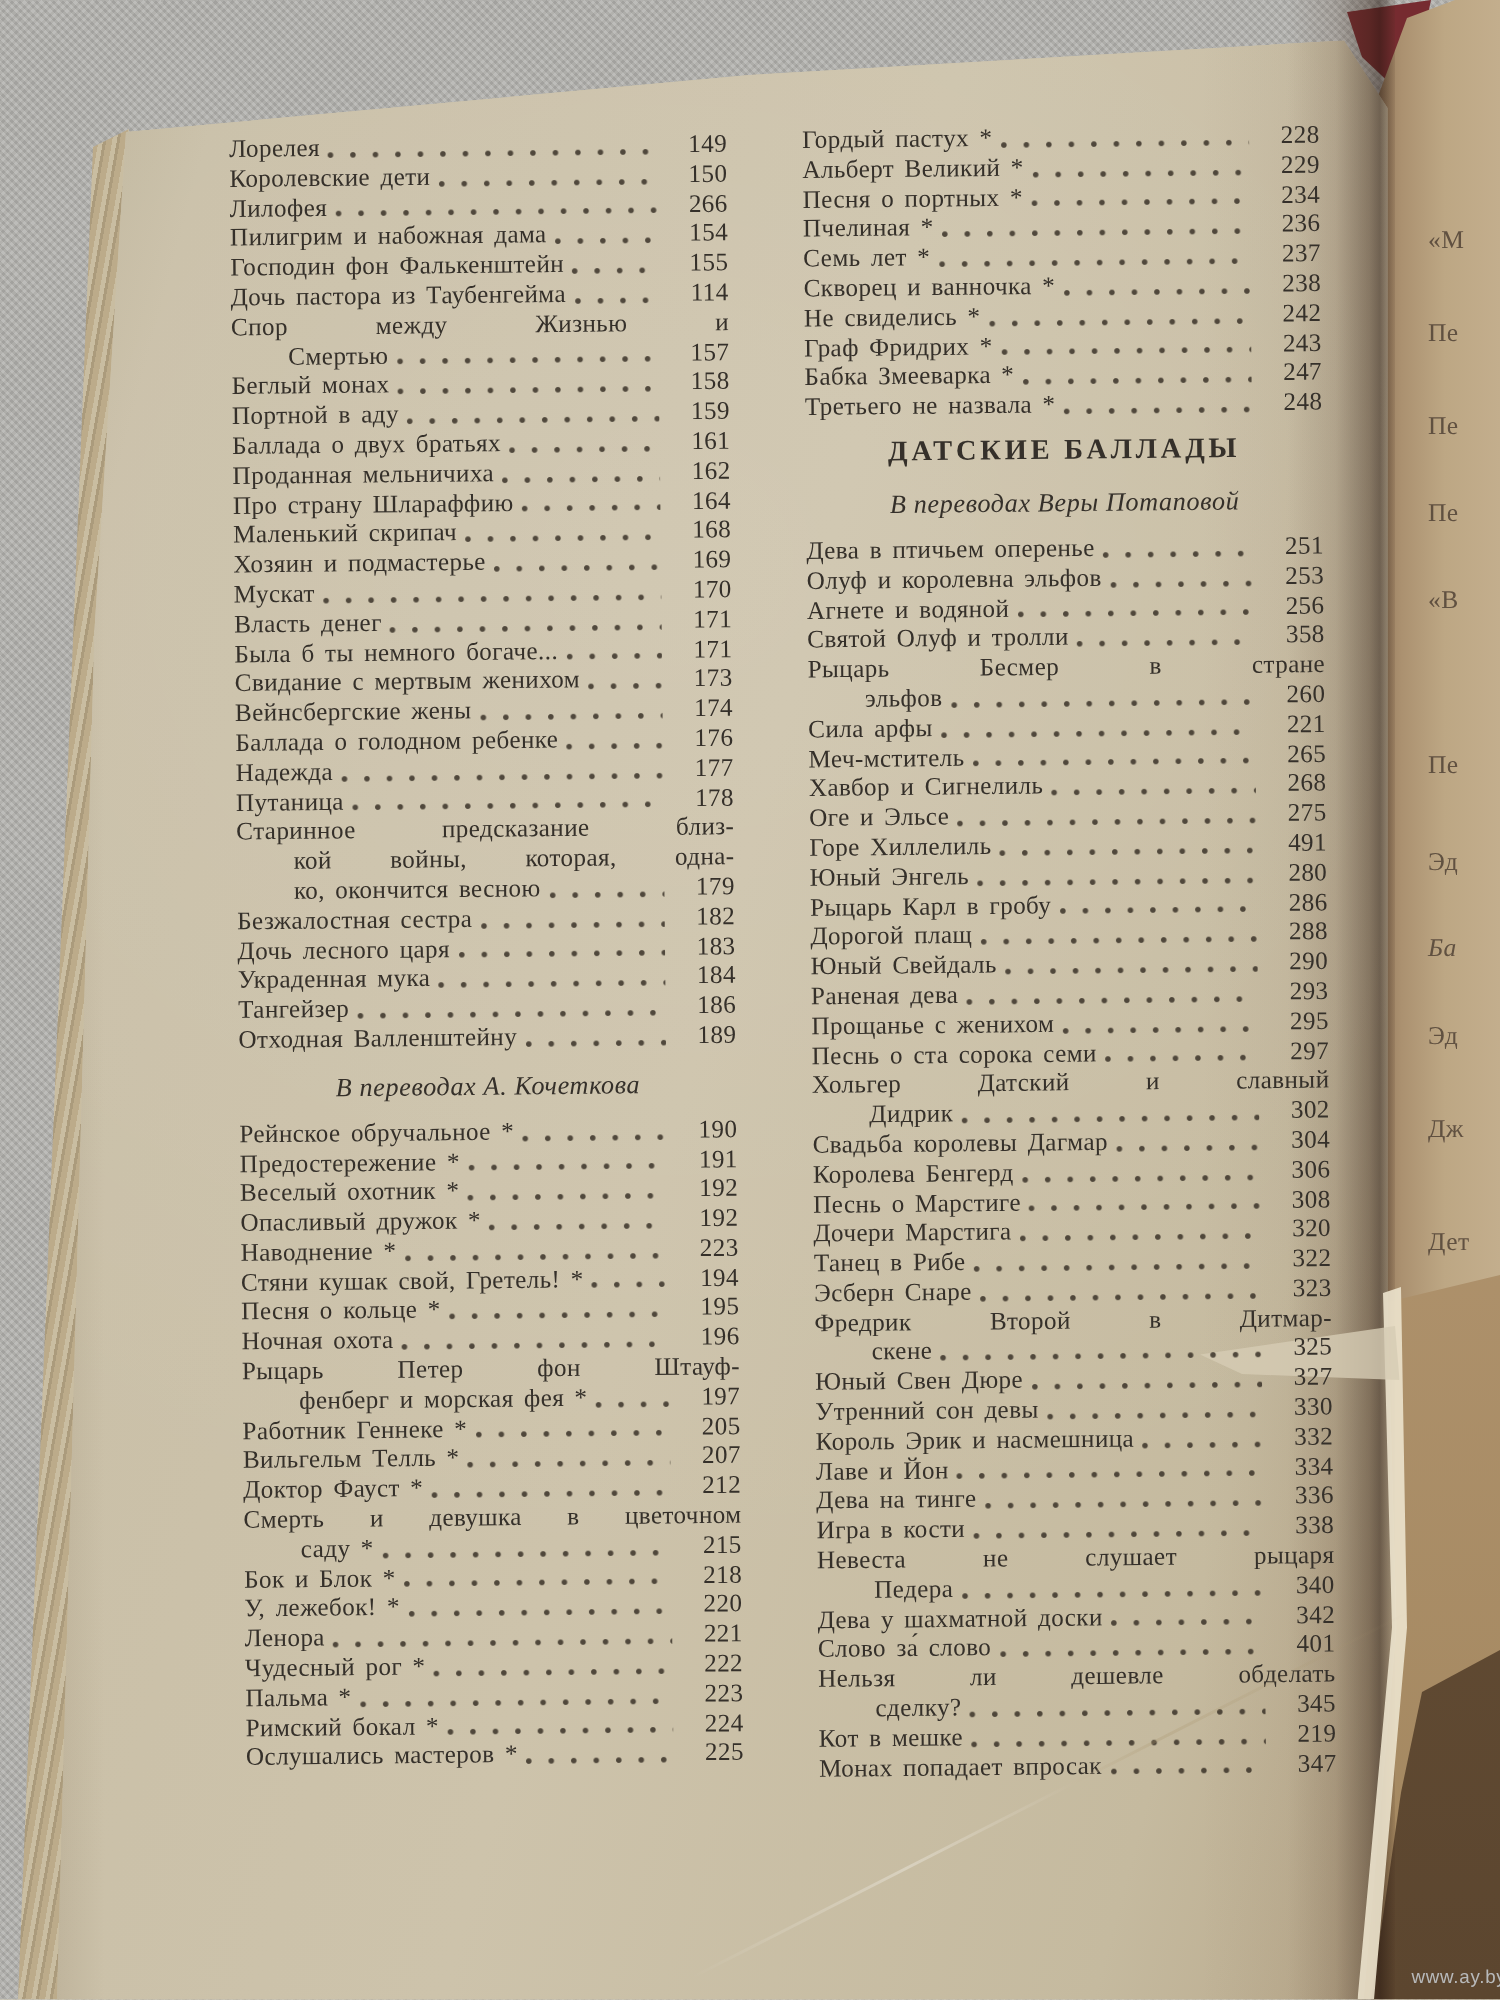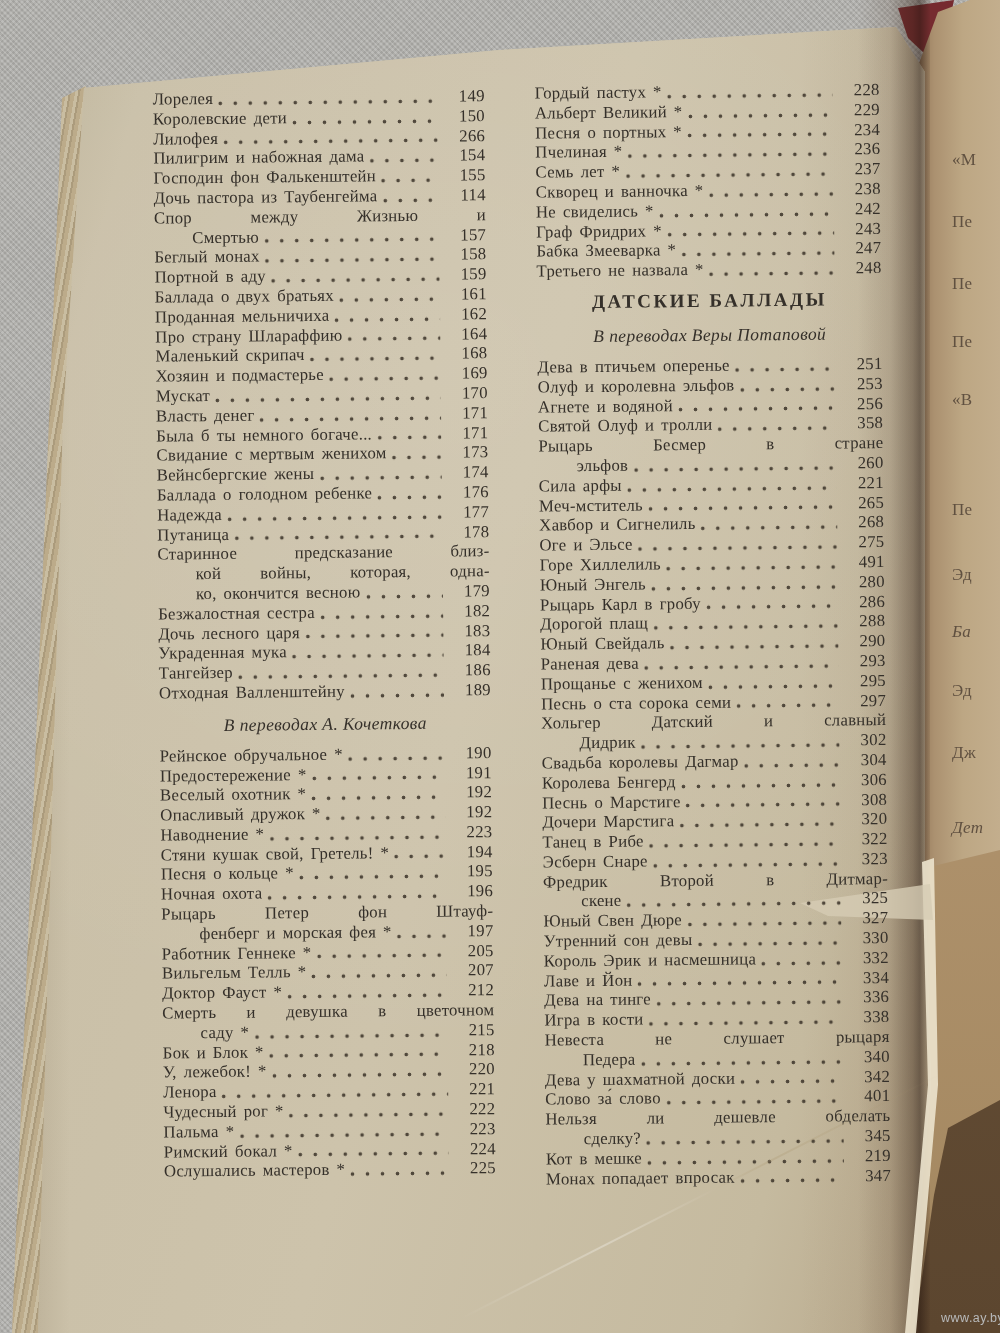--- a/index.html
+++ b/index.html
@@ -120,21 +120,21 @@
     <span class="frag" style="top: 150px;">«М</span>
     <span class="frag" style="top: 212px;">Пе</span>
     <span class="frag" style="top: 274px;">Пе</span>
     <span class="frag" style="top: 332px;">Пе</span>
     <span class="frag" style="top: 390px;">«В</span>
     <span class="frag" style="top: 500px;">Пе</span>
     <span class="frag" style="top: 565px;">Эд</span>
     <span class="frag" style="top: 622px; font-style: italic;">Ба</span>
     <span class="frag" style="top: 681px;">Эд</span>
     <span class="frag" style="top: 743px;">Дж</span>
-    <span class="frag" style="top: 818px; font-style: italic;">Дет</span>
+    <span class="frag" style="top: 818px;">Дет</span>
   </div>
 
 <div class="abs flap-under"></div>
 <div class="abs torn-dark"></div>
 <div class="abs page-edges"></div>
 <div class="abs left-page"></div>
 <div class="abs gutter-shadow"></div>
 <div class="abs tear-highlight"></div>
 <div class="abs tear-flap"></div>
 

